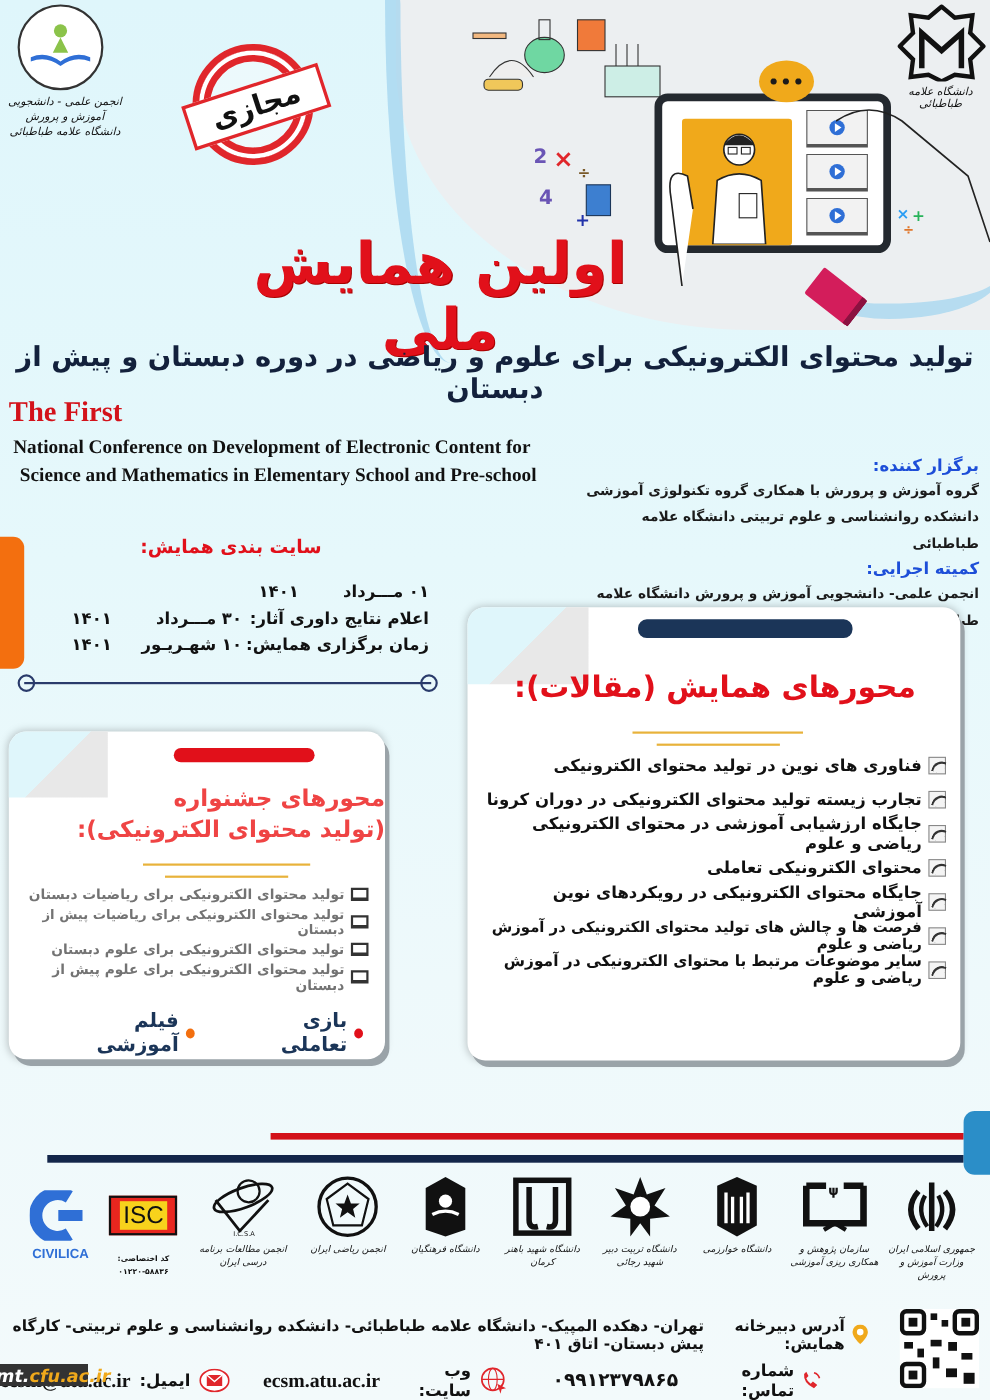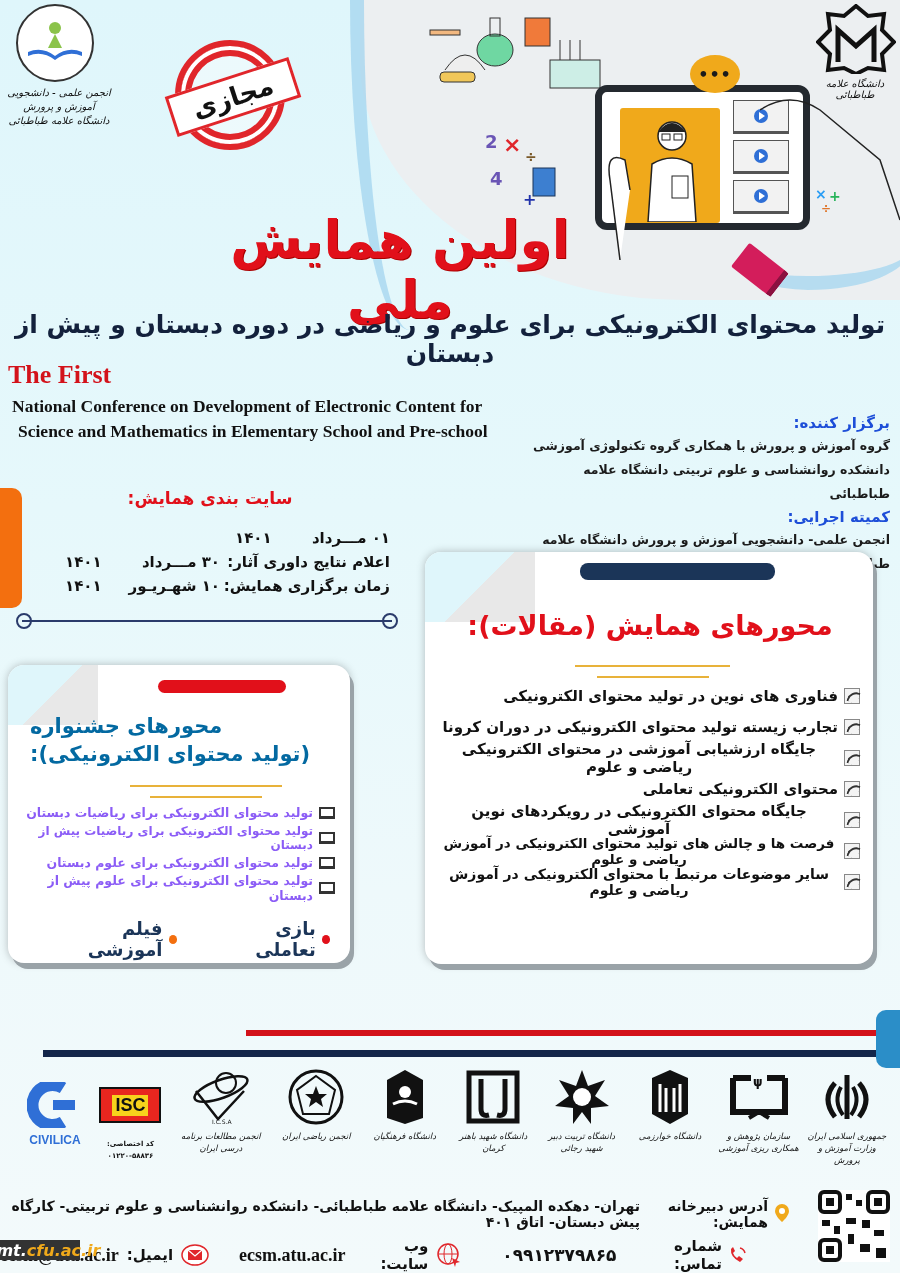--- a/index.html
+++ b/index.html
@@ -144,39 +144,39 @@
     position: absolute; left: 0; top: 0; width: 110px; height: 70px;
     background: linear-gradient(135deg, #dff6fb 50%, #e8e8e8 50%);
     border-top-left-radius: 16px;
   }
   .papers-card { left: 425px; top: 552px; width: 448px; height: 412px; }
   .papers-bar { left: 580px; top: 563px; width: 195px; height: 17px; background: #1b3558; border-radius: 8px; }
   .papers-title {
     left: 430px; top: 610px; width: 440px; text-align: center; font-size: 27px; font-weight: bold; color: #e1101a; direction: rtl;
   }
   .gold-line { height: 2px; background: #e8b23a; }
-  .papers-list { left: 440px; top: 680px; width: 420px; direction: rtl; text-align: center; }
+  .papers-list { left: 440px; top: 680px; width: 420px; direction: rtl; }
   .pl-item { display: flex; align-items: center; font-size: 15px; font-weight: bold; color: #111; height: 31px; }
   .quill {
     width: 16px; height: 16px; border: 1px solid #888; background: #f4f4f4; margin-left: 6px; flex: none;
     position: relative;
   }
   .quill::after {
     content: ""; position: absolute; left: 3px; top: 2px; width: 9px; height: 10px;
     border-left: 2px solid #333; border-top: 2px solid #333; border-radius: 10px 0 0 0; transform: rotate(20deg);
   }
 
   
   .fest-card { left: 8px; top: 665px; width: 342px; height: 298px; }
   .fest-bar { left: 158px; top: 680px; width: 128px; height: 13px; background: #e1101a; border-radius: 7px; }
   .fest-title {
-    left: 30px; top: 712px; width: 320px; text-align: left; font-size: 21px; font-weight: bold; color: #0369a1; line-height: 28px; direction: rtl;
+    left: 30px; top: 712px; width: 320px; text-align: right; font-size: 21px; font-weight: bold; color: #ef4444; line-height: 28px; direction: rtl;
   }
   .fest-list { left: 20px; top: 800px; width: 315px; direction: rtl; }
-  .fl-item { display: flex; align-items: center; font-size: 12.5px; font-weight: bold; color: #8b5cf6; height: 25px; }
+  .fl-item { display: flex; align-items: center; font-size: 12.5px; font-weight: bold; color: #737373; height: 25px; }
   .laptop {
     width: 16px; height: 12px; margin-left: 6px; flex: none; position: relative;
     border: 2px solid #333; border-bottom-width: 3px; background: #fff;
   }
   .fest-types { left: 50px; top: 918px; width: 280px; direction: rtl; display: flex; justify-content: center; gap: 40px; }
   .ft { display: flex; align-items: center; font-size: 18px; font-weight: bold; color: #1b3558; }
   .dot { width: 9px; height: 9px; border-radius: 50%; margin-left: 6px; }
 
   
   .stripe-red { left: 246px; top: 1030px; width: 630px; height: 6px; background: #d3121a; }
@@ -485,21 +485,21 @@
       <circle cx="38" cy="14" r="10" fill="none" stroke="#111" stroke-width="2"></circle>
       <path d="M8 22 L30 50 L56 22" fill="none" stroke="#111" stroke-width="2.5"></path>
       <text x="24" y="55" font-size="6" fill="#111">I.C.S.A</text>
     </svg>
       </div>
     <div class="cap">انجمن مطالعات برنامه درسی ایران</div>
   </div>
   <div class="partner" style="width:76px">
     <div class="mark" style="width:64px;margin-top:8px">
         <div style="width:62px;height:36px;background:#e8261f;border:2px solid #111;display:flex;align-items:center;justify-content:center">
-          <span style="background:#f7d21c;color:#111;font-family:'Liberation Sans',sans-serif;font-weight:bold;font-size:18px;padding:0 3px">ISC</span>
+          <span style="background:#f7d21c;color:#111;font-family:'Liberation Sans',sans-serif;font-weight:normal;font-size:22px;padding:0 3px">ISC</span>
         </div>
       </div>
     <div class="cap" style="font-size:7px;font-style:normal;font-weight:bold">کد اختصاصی: ۵۸۸۳۶-۰۱۲۲۰</div>
   </div>
   <div class="partner" style="width:70px">
     <div class="mark" style="margin-top:8px">
         <svg width="56" height="46" viewBox="0 0 56 46">
       <path d="M36 6 A20 20 0 1 0 36 40" fill="none" stroke="#2f6fd6" stroke-width="12"></path>
       <rect x="26" y="18" width="22" height="10" fill="#2f6fd6"></rect>
     </svg>

